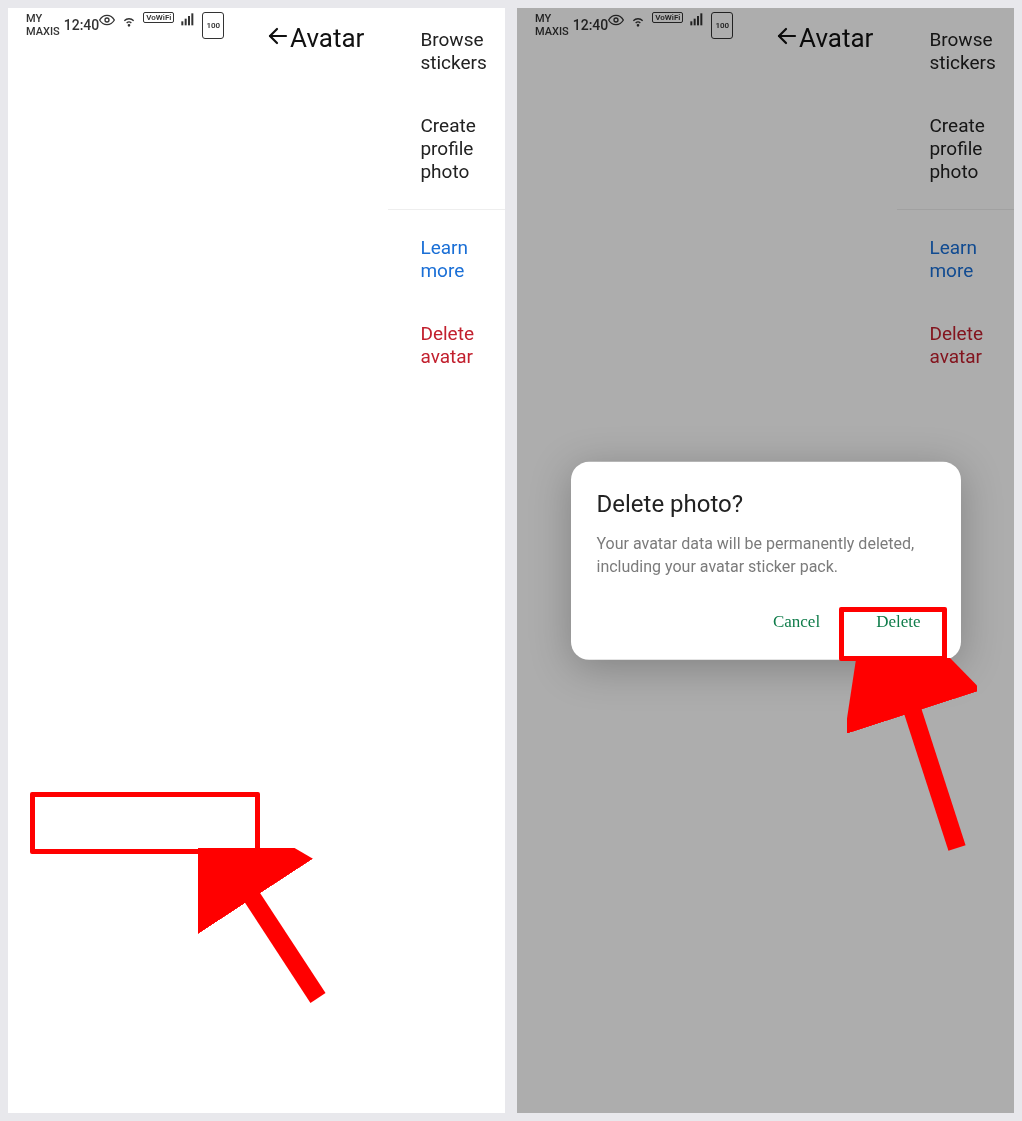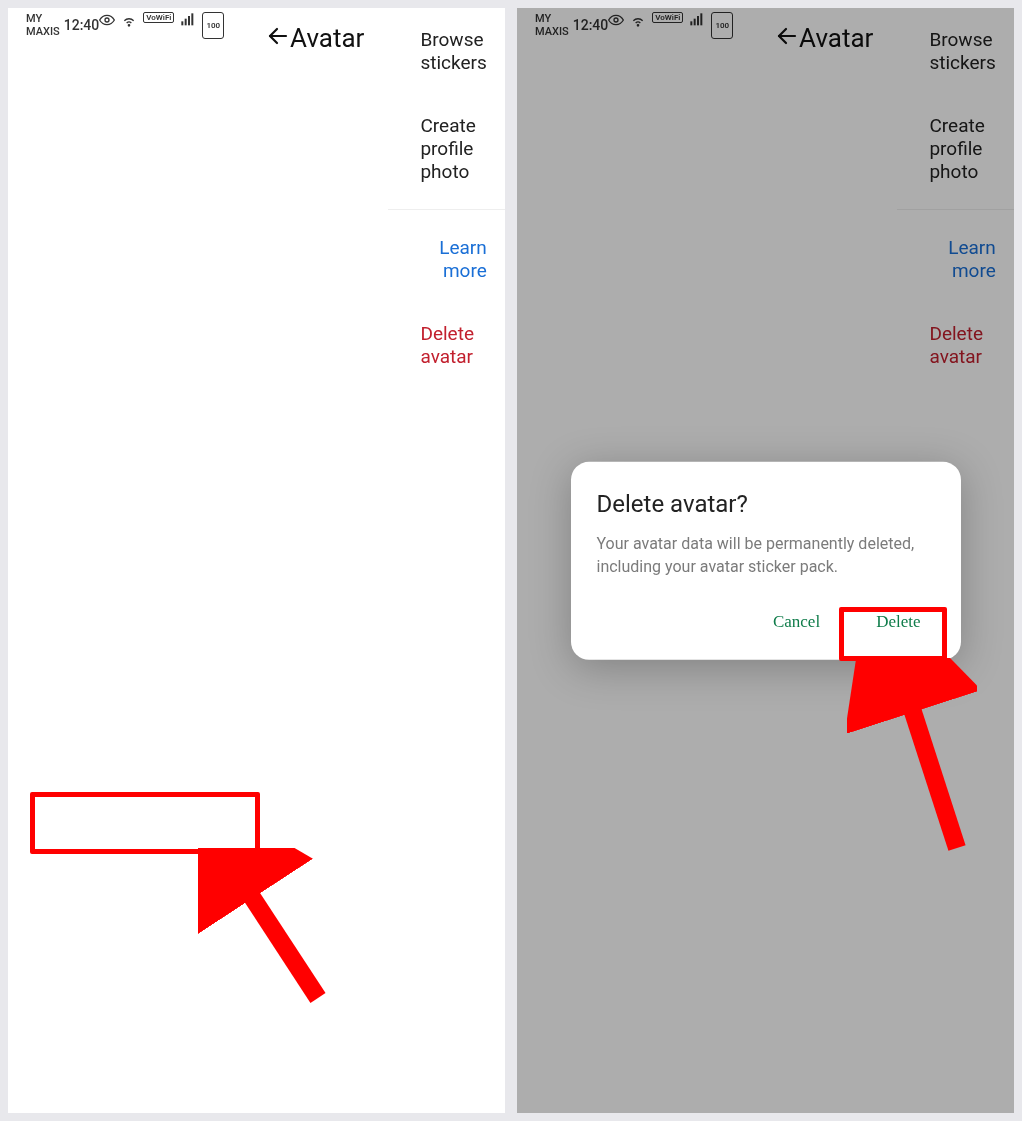--- a/index.html
+++ b/index.html
@@ -55,21 +55,21 @@
     box-shadow:0 1px 3px rgba(0,0,0,0.15);
     display:flex;align-items:center;justify-content:center;
   }
   .edit-fab svg{width:20px;height:20px;stroke:#333;}
   
   .options{background:#fff;}
   .option{
     padding:20px 32px;font-size:19px;color:#222;
   }
   .divider{height:1px;background:#eee;margin:6px 0;}
-  .link-blue{color:#1a6fd6;text-align:right;}
+  .link-blue{color:#1a6fd6;}
   .link-red{color:#c2202e;}
   
   .highlight-box{
     position:absolute;border:5px solid #ff0000;border-radius:2px;
     pointer-events:none;z-index:20;
   }
   .arrow{position:absolute;z-index:21;pointer-events:none;}
   
   .navbar{
     margin-top:auto;height:56px;border-top:1px solid rgba(0,0,0,0.06);
@@ -312,21 +312,21 @@
           <circle cx="12" cy="12" r="8"></circle>
         </svg></span>
     <span><svg viewBox="0 0 24 24" fill="none" stroke="#9a9a9a" stroke-width="2">
           <rect x="5" y="5" width="14" height="14"></rect>
         </svg></span>
   </div>
 
   <div class="content-mask"></div>
 
   <div class="dialog">
-    <div class="dialog-title">Delete avatar?</div>
+    <div class="dialog-title">Delete photo?</div>
     <div class="dialog-body">Your avatar data will be permanently deleted, including your avatar sticker pack.</div>
     <div class="dialog-actions">
       <div class="dialog-btn">Cancel</div>
       <div class="dialog-btn">Delete</div>
     </div>
   </div>
 
   <div class="highlight-box" style="left:322px;top:599px;width:108px;height:54px;"></div>
   <svg class="arrow" style="left:330px;top:650px;" width="130" height="200">
     <defs>

